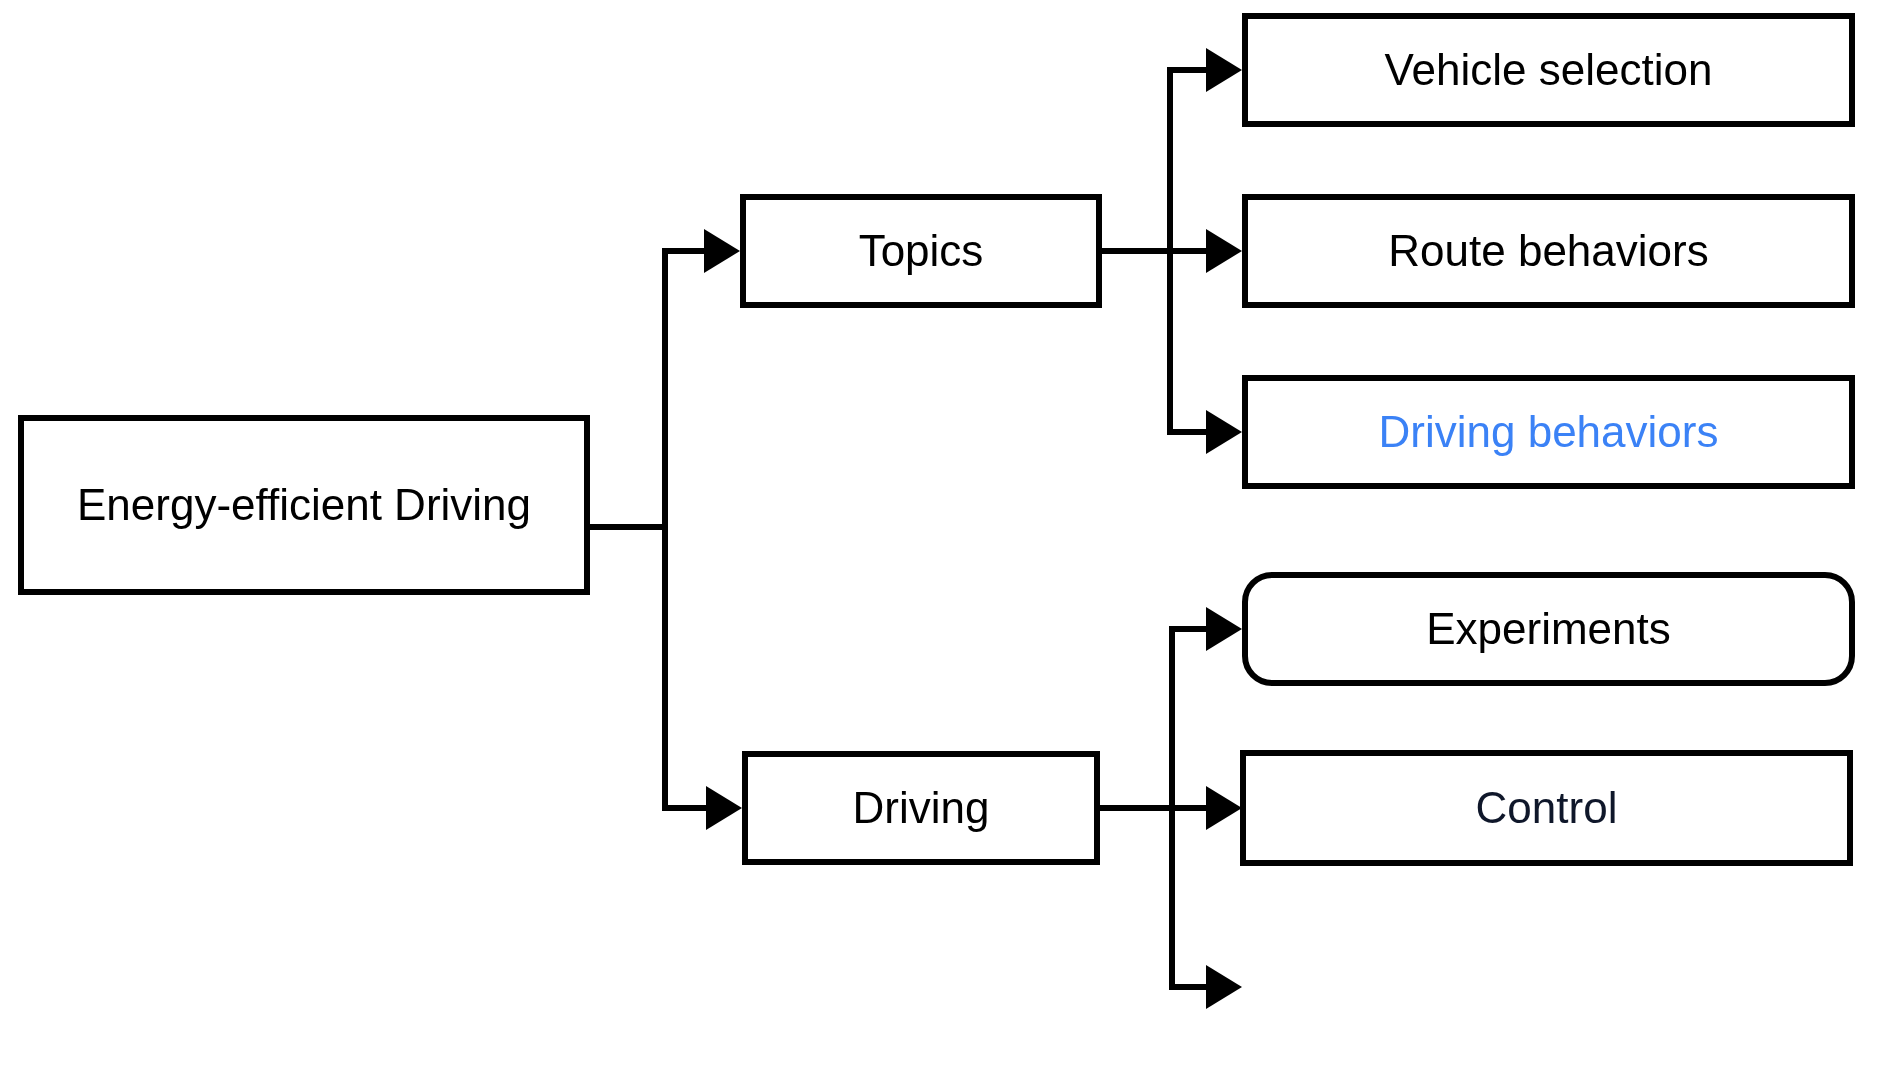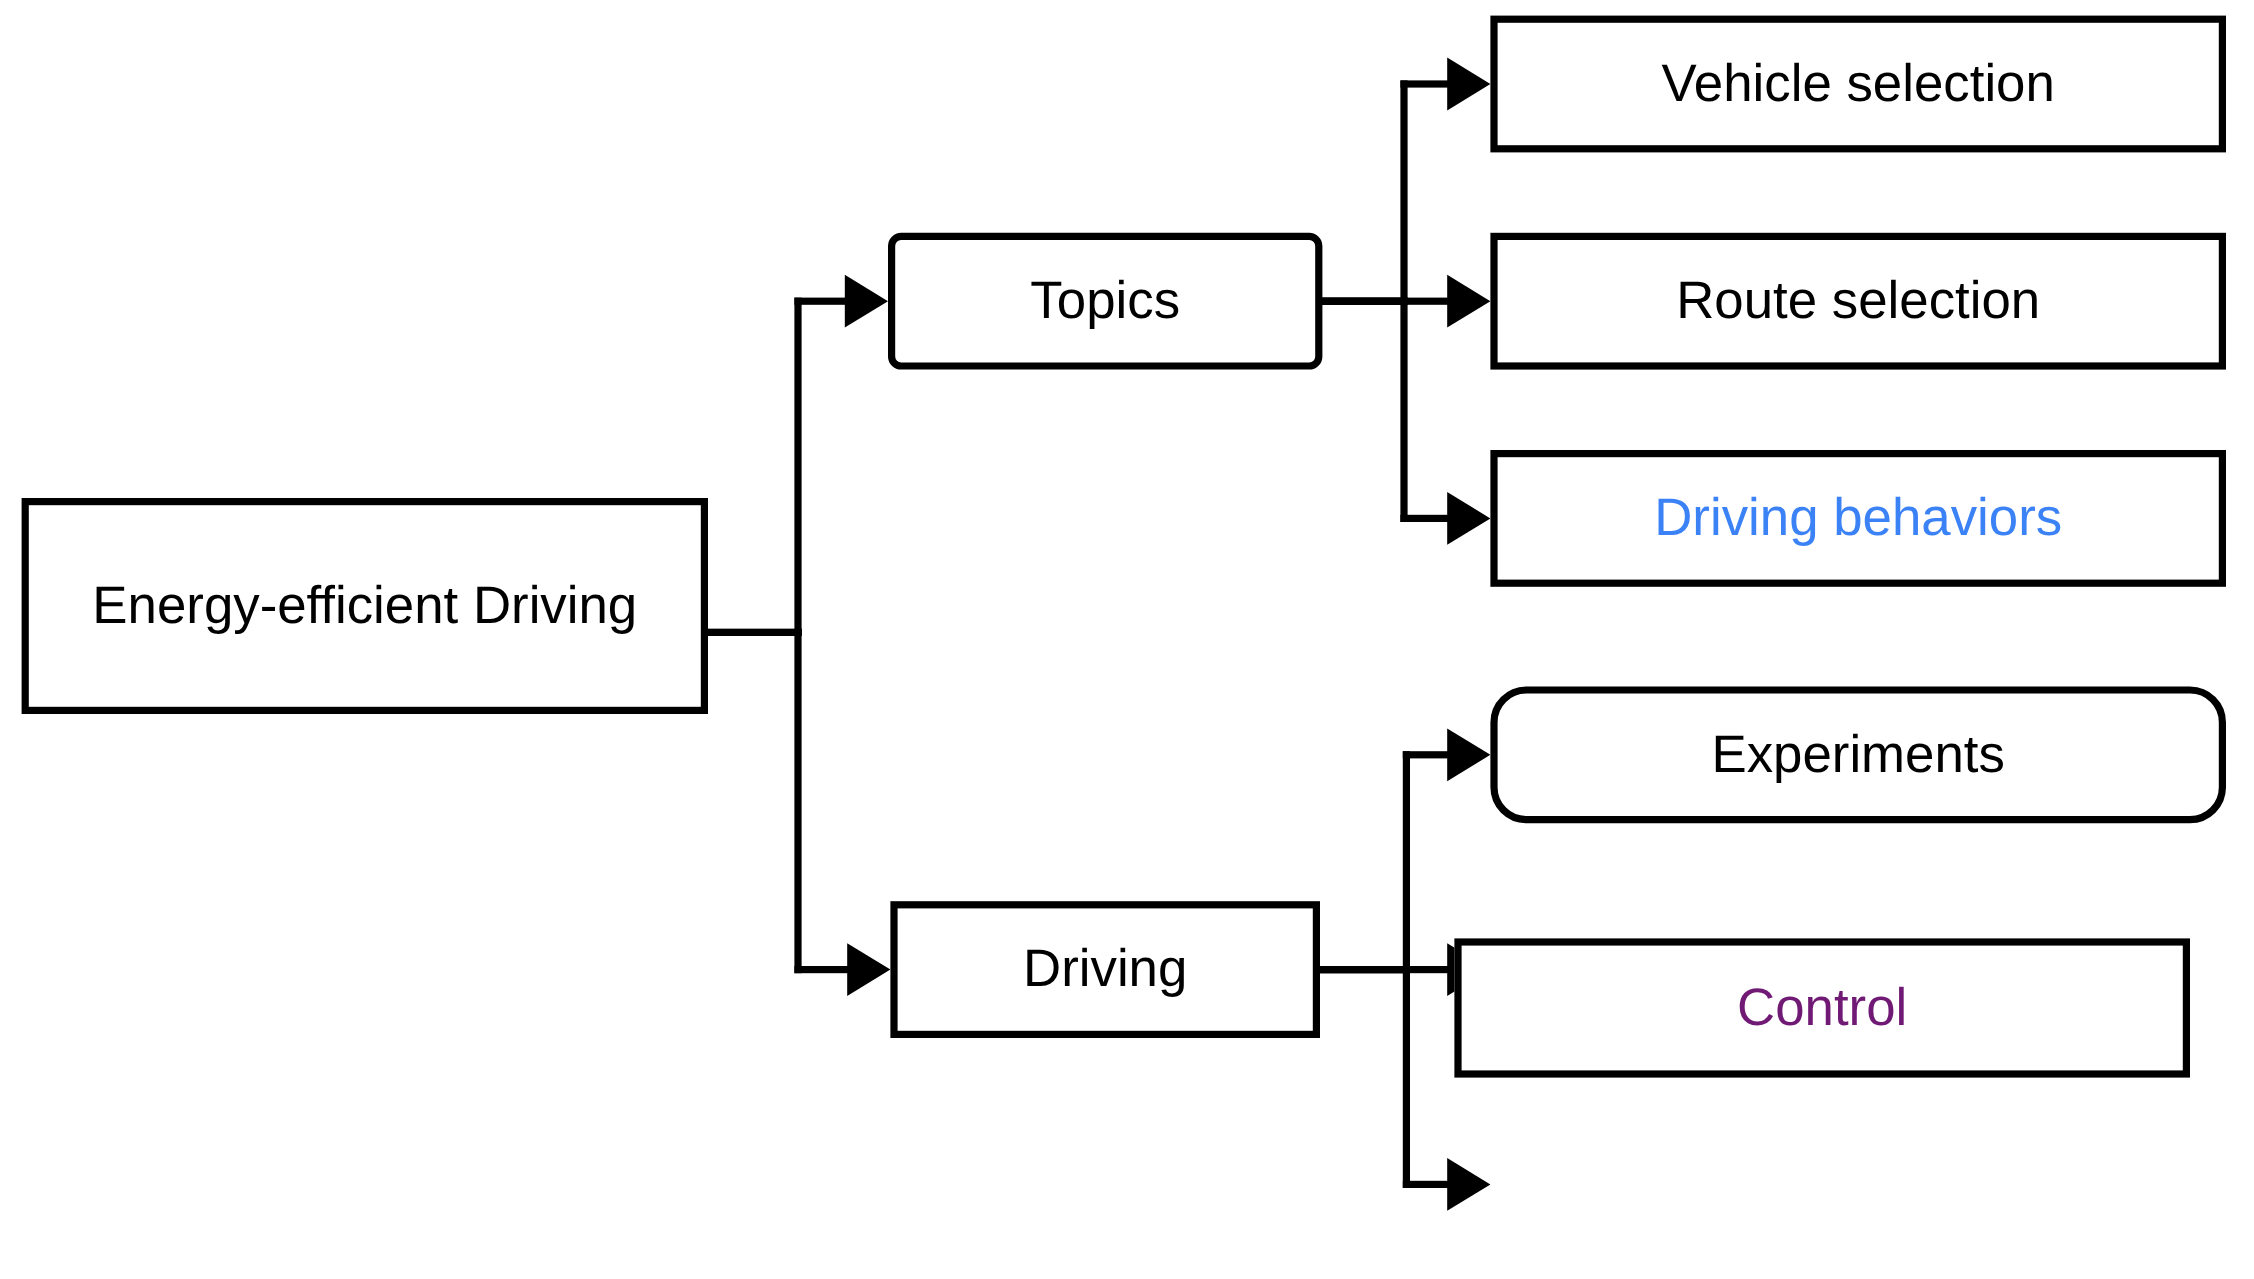--- a/index.html
+++ b/index.html
@@ -83,20 +83,20 @@
       <div class="seg" style="background: rgb(0, 0, 0); left: 1097px; top: 805px; width: 112px; height: 6px;"></div>
       <div class="arrow-head" style="border-top-width: 22px; border-bottom-width: 22px; border-left: 36px solid rgb(0, 0, 0); left: 1206px; top: 786px;"></div>
     </div>
     <div>
       <div class="seg" style="background: rgb(0, 0, 0); left: 1097px; top: 805px; width: 78px; height: 6px;"></div>
       <div class="seg" style="background: rgb(0, 0, 0); left: 1169px; top: 805px; width: 6px; height: 185px;"></div>
       <div class="seg" style="background: rgb(0, 0, 0); left: 1169px; top: 984px; width: 40px; height: 6px;"></div>
       <div class="arrow-head" style="border-top-width: 22px; border-bottom-width: 22px; border-left: 36px solid rgb(0, 0, 0); left: 1206px; top: 965px;"></div>
     </div>
     <div class="node" style="left: 18px; top: 415px; width: 572px; height: 180px; border-color: rgb(0, 0, 0); background: rgb(255, 255, 255); color: rgb(0, 0, 0);">Energy-efficient Driving</div>
-    <div class="node" style="left: 740px; top: 194px; width: 362px; height: 114px; border-color: rgb(0, 0, 0); background: rgb(255, 255, 255); color: rgb(0, 0, 0); border-radius: 11px;">Topics</div>
+    <div class="node" style="left: 740px; top: 194px; width: 362px; height: 114px; border-color: rgb(0, 0, 0); background: rgb(255, 255, 255); color: rgb(0, 0, 0);">Topics</div>
     <div class="node" style="left: 742px; top: 751px; width: 358px; height: 114px; border-color: rgb(0, 0, 0); background: rgb(255, 255, 255); color: rgb(0, 0, 0);">Driving</div>
     <div class="node" style="left: 1242px; top: 13px; width: 613px; height: 114px; border-color: rgb(0, 0, 0); background: rgb(255, 255, 255); color: rgb(0, 0, 0);">Vehicle selection</div>
-    <div class="node" style="left: 1242px; top: 194px; width: 613px; height: 114px; border-color: rgb(0, 0, 0); background: rgb(255, 255, 255); color: rgb(0, 0, 0);">Route selection</div>
+    <div class="node" style="left: 1242px; top: 194px; width: 613px; height: 114px; border-color: rgb(0, 0, 0); background: rgb(255, 255, 255); color: rgb(0, 0, 0);">Route behaviors</div>
     <div class="node" style="left: 1242px; top: 375px; width: 613px; height: 114px; border-color: rgb(0, 0, 0); background: rgb(255, 255, 255); color: #3b82f6;">Driving behaviors</div>
     <div class="node" style="left: 1242px; top: 572px; width: 613px; height: 114px; border-color: rgb(0, 0, 0); background: rgb(255, 255, 255); color: rgb(0, 0, 0); border-radius: 30px;">Experiments</div>
-    <div class="node" style="left: 1212px; top: 750px; width: 613px; height: 116px; border-color: rgb(0, 0, 0); background: rgb(255, 255, 255); color: #701a75; margin-top: 32px;">Control</div>
+    <div class="node" style="left: 1240px; top: 750px; width: 613px; height: 116px; border-color: rgb(0, 0, 0); background: rgb(255, 255, 255); color: #0f172a;">Control</div>
   </div>
 
 </body></html>

